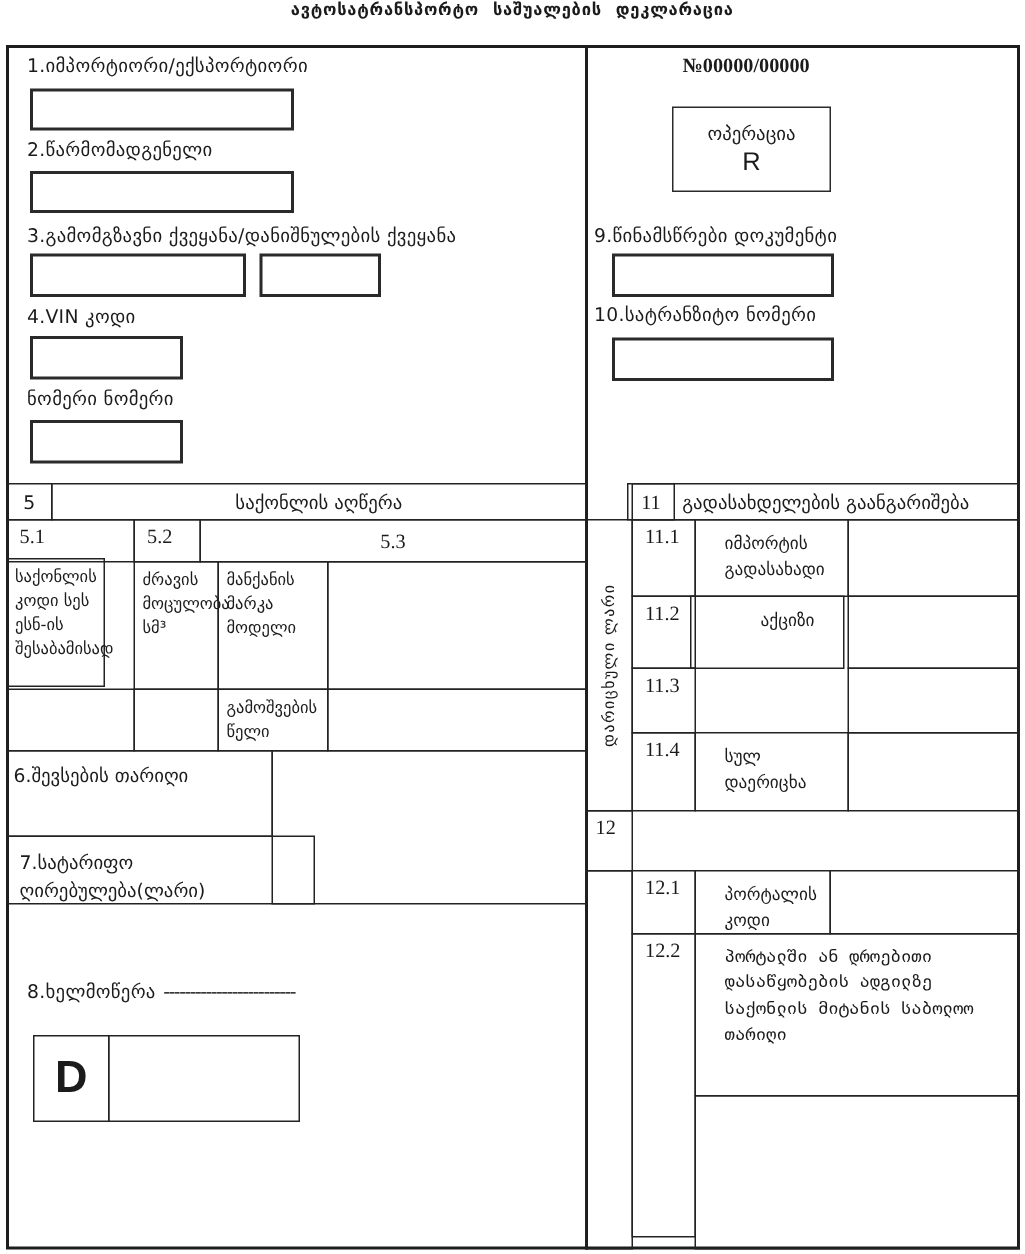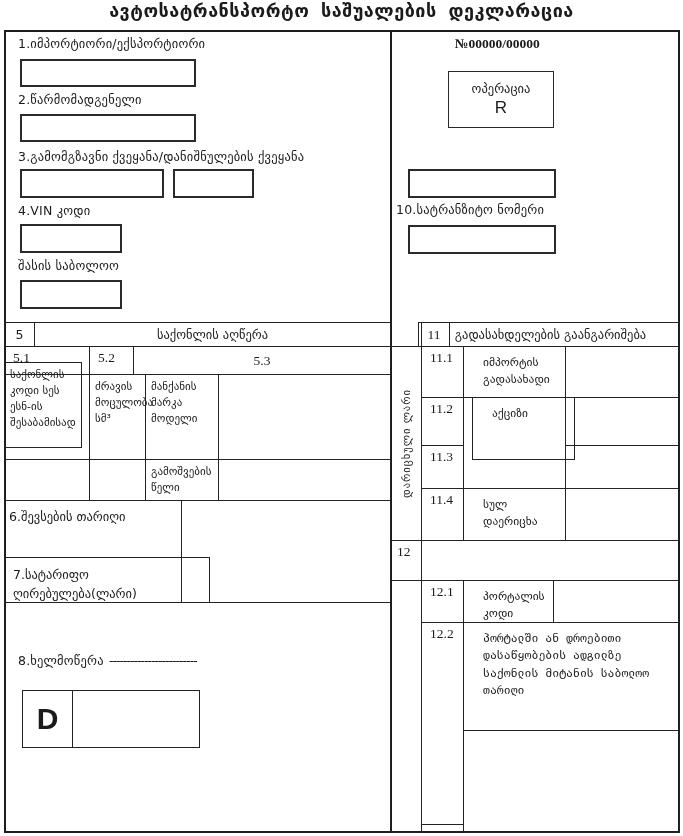--- a/index.html
+++ b/index.html
@@ -3,21 +3,21 @@
 <meta charset="utf-8">
 <style>
   html,body{margin:0;padding:0;background:#ffffff;}
   .form{
     position:relative; width:683px; height:836px; background:#fff;
     font-family:"DejaVu Sans",sans-serif; color:#1b1b1b; overflow:hidden;
   }
   .abs{position:absolute; box-sizing:border-box;}
   .title{
     left:0; top:4; width:683px; text-align:center;
-    font-weight:bold; font-size:18px; letter-spacing:.5px; word-spacing:5px;
+    font-weight:bold; font-size:11px; letter-spacing:.5px; word-spacing:5px;
   }
   .frame{border:2px solid #1d1d1d;}
   .vline{background:#1d1d1d;}
   .lbl{font-size:12.5px; white-space:nowrap; letter-spacing:.2px;}
   .inputbox{border:2px solid #2a2a2a; background:#fff;}
   .cell{border:1px solid #232323;}
   .cnum{font-family:"Liberation Serif",serif; font-size:13.5px; padding:3px 0 0 8px;}
   .chead{display:flex; align-items:center; justify-content:center; font-size:12.5px;}
   .ctext{font-size:11px; line-height:1.45; padding:4px 5px;}
   .ctext12{font-size:11.5px; line-height:1.5; padding:7px 19px;}
@@ -48,31 +48,31 @@
   <div class="abs lbl" style="left:18px; top:92px;">2.წარმომადგენელი</div>
   <div class="abs inputbox" style="left:20px; top:114px; width:176px; height:28px;"></div>
 
   <div class="abs lbl" style="left:18px; top:149px;">3.გამომგზავნი ქვეყანა/დანიშნულების ქვეყანა</div>
   <div class="abs inputbox" style="left:20px; top:169px; width:144px; height:29px;"></div>
   <div class="abs inputbox" style="left:173px; top:169px; width:81px; height:29px;"></div>
 
   <div class="abs lbl" style="left:18px; top:203px;">4.VIN კოდი</div>
   <div class="abs inputbox" style="left:20px; top:224px; width:102px; height:29px;"></div>
 
-  <div class="abs lbl" style="left:18px; top:258px;">შასის საბოლოო</div>
+  <div class="abs lbl" style="left:18px; top:258px;">ნომერი ნომერი</div>
   <div class="abs inputbox" style="left:20px; top:280px; width:102px; height:29px;"></div>
 
   <div class="abs cell chead" style="left:4px; top:322px; width:31px; height:25px;">5</div>
   <div class="abs cell chead" style="left:34px; top:322px; width:357px; height:25px;">საქონლის აღწერა</div>
 
   <div class="abs cell cnum" style="left:4px; top:346px; width:86px; height:29px;">5.1</div>
   <div class="abs cell cnum" style="left:89px; top:346px; width:45px; height:29px;">5.2</div>
   <div class="abs cell chead" style="left:133px; top:346px; width:258px; height:29px; font-family:'Liberation Serif',serif; font-size:13.5px;">5.3</div>
 
-  <div class="abs cell ctext" style="left:4px; top:362px; width:78px; height:86px;">საქონლის კოდი სეს ესნ-ის შესაბამისად</div>
+  <div class="abs cell ctext" style="left:4px; top:372px; width:66px; height:86px;">საქონლის კოდი სეს ესნ-ის შესაბამისად</div>
   <div class="abs cell ctext" style="left:89px; top:374px; width:57px; height:86px;">ძრავის მოცულობა სმ³</div>
   <div class="abs cell ctext" style="left:145px; top:374px; width:74px; height:86px;">მანქანის მარკა მოდელი</div>
   <div class="abs cell" style="left:218px; top:374px; width:173px; height:86px;"></div>
 
   <div class="abs cell" style="left:4px; top:459px; width:86px; height:42px;"></div>
   <div class="abs cell" style="left:89px; top:459px; width:57px; height:42px;"></div>
   <div class="abs cell ctext" style="left:145px; top:459px; width:74px; height:42px;">გამოშვების წელი</div>
   <div class="abs cell" style="left:218px; top:459px; width:173px; height:42px;"></div>
 
   <div class="abs cell" style="left:4px; top:500px; width:178px; height:58px; font-size:12.5px; padding:8px 4px;">6.შევსების თარიღი</div>
@@ -86,38 +86,39 @@
   <div class="abs cell dletter" style="left:22px; top:690px; width:51px; height:58px;">D</div>
   <div class="abs cell" style="left:72px; top:690px; width:128px; height:58px;"></div>
 
   <div class="abs declnum" style="left:455px; top:36px;">№00000/00000</div>
 
   <div class="abs opbox" style="left:448px; top:71px; width:106px; height:57px;">
     <div class="op-label">ოპერაცია</div>
     <div class="op-code">R</div>
   </div>
 
+  <div class="abs lbl" style="left:396px; top:149px;">9.წინამსწრები დოკუმენტი</div>
   <div class="abs inputbox" style="left:408px; top:169px; width:148px; height:29px;"></div>
 
   <div class="abs lbl" style="left:396px; top:202px;">10.სატრანზიტო ნომერი</div>
   <div class="abs inputbox" style="left:408px; top:225px; width:148px; height:29px;"></div>
 
   <div class="abs cell chead" style="left:390px; top:322px; width:32px; height:25px; font-family:'Liberation Serif',serif; font-size:13.5px;margin-left:28px;">11</div>
   <div class="abs cell chead" style="left:421px; top:322px; width:259px; height:25px;">გადასახდელების გაანგარიშება</div>
 
   <div class="abs cell vertcell" style="left:390px; top:346px; width:32px; height:195px;">
     <span class="vert">დარიცხული ლარი</span>
   </div>
 
   <div class="abs cell cnum" style="left:421px; top:346px; width:43px; height:52px;">11.1</div>
   <div class="abs cell ctext12" style="left:463px; top:346px; width:103px; height:52px;">იმპორტის გადასახადი</div>
   <div class="abs cell" style="left:565px; top:346px; width:115px; height:52px;"></div>
 
   <div class="abs cell cnum" style="left:421px; top:397px; width:43px; height:49px;">11.2</div>
-  <div class="abs cell ctext12" style="left:472px; top:397px; width:103px; height:63px;">აქციზი</div>
+  <div class="abs cell ctext12" style="left:460px; top:397px; width:103px; height:49px;text-align:right;">აქციზი</div>
   <div class="abs cell" style="left:565px; top:397px; width:115px; height:49px;"></div>
 
   <div class="abs cell cnum" style="left:421px; top:445px; width:43px; height:44px;">11.3</div>
   <div class="abs cell" style="left:565px; top:445px; width:115px; height:44px;"></div>
 
   <div class="abs cell cnum" style="left:421px; top:488px; width:43px; height:53px;">11.4</div>
   <div class="abs cell ctext12" style="left:463px; top:488px; width:103px; height:53px;">სულ დაერიცხა</div>
   <div class="abs cell" style="left:565px; top:488px; width:115px; height:53px;"></div>
 
   <div class="abs cell cnum" style="left:390px; top:540px; width:32px; height:41px; padding-left:6px;">12</div>

